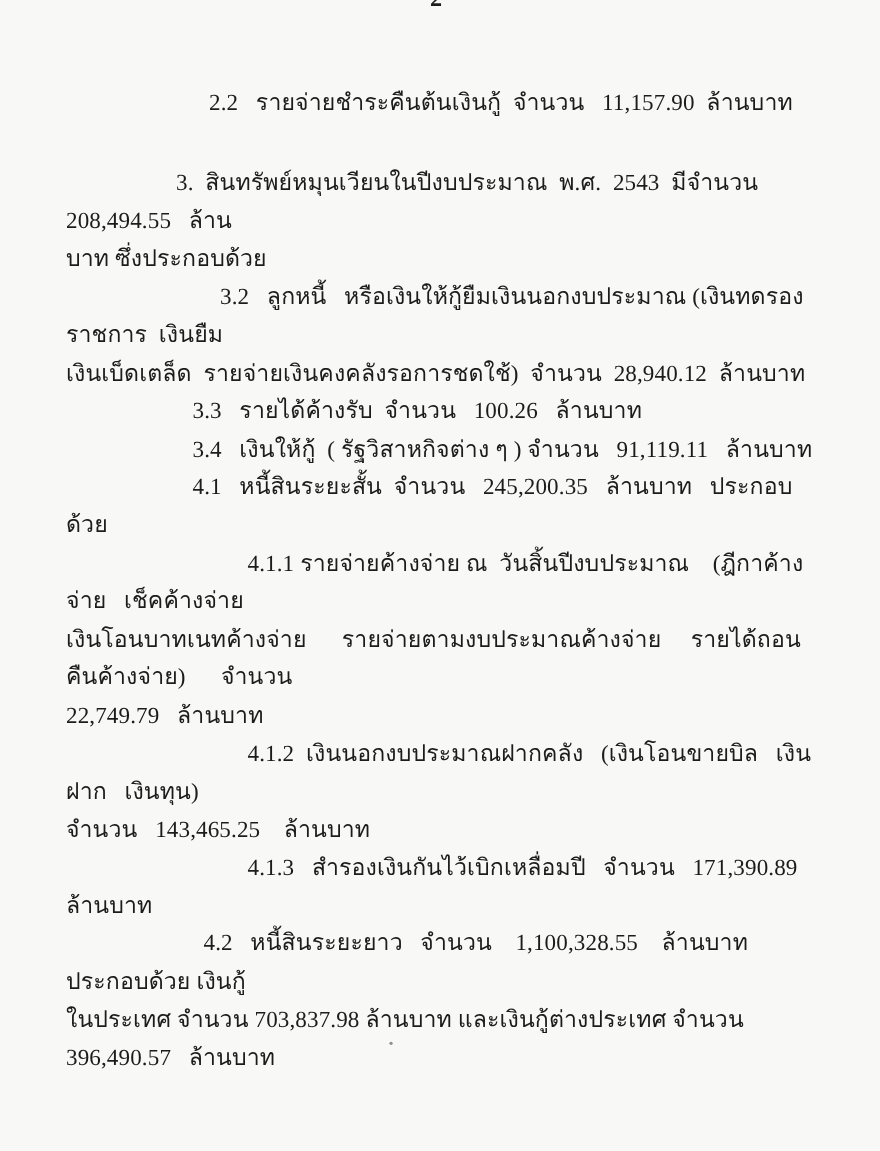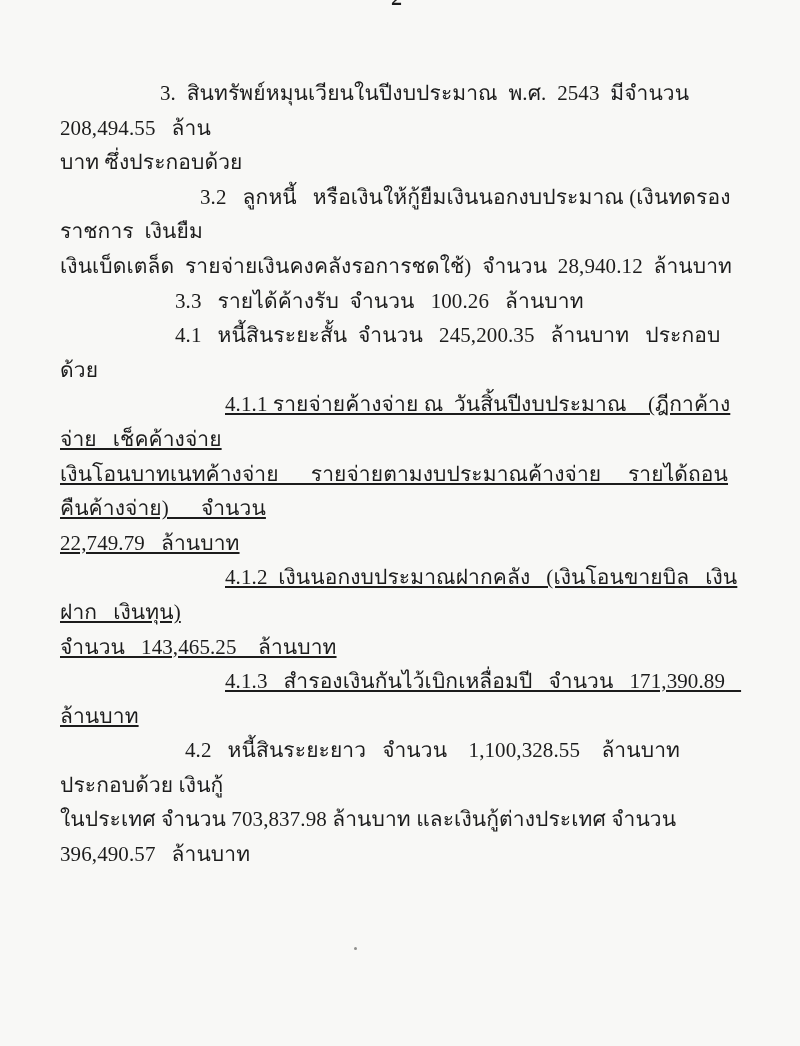--- a/index.html
+++ b/index.html
@@ -24,48 +24,50 @@
     top: 76px;
     left: 60px;
     width: 694px;
   }
   .para {
     font-size: 21px;
     line-height: 34.6px;
     white-space: pre-wrap;
     letter-spacing: 0.1px;
   }
-  .ind-100 { text-indent: 100px; }
+  .ind-100 { text-indent: 100px; margin-top: 38px; }
   .ind-115 { text-indent: 115px; }
   .ind-125 { text-indent: 125px; }
   .ind-130 { text-indent: 130px; }
   .ind-140 { text-indent: 140px; }
-  .ind-165 { text-indent: 165px; text-decoration: underline; }
+  .ind-165 { text-indent: 165px; }
   .speck {
     position: absolute;
     left: 354px;
     top: 947px;
     width: 3px;
     height: 3px;
     border-radius: 50%;
     background: #8f8f8d;
   }
 </style>
 </head>
 <body>
 
 <div class="page">
   <div class="page-number">2</div>
 
   <div class="content">
+    <div class="para ind-130">2.2   รายจ่ายชำระคืนต้นเงินกู้  จำนวน   11,157.90  ล้านบาท</div>
     <div class="para ind-100">3.  สินทรัพย์หมุนเวียนในปีงบประมาณ  พ.ศ.  2543  มีจำนวน   208,494.55   ล้าน
 บาท ซึ่งประกอบด้วย</div>
     <div class="para ind-140">3.2   ลูกหนี้   หรือเงินให้กู้ยืมเงินนอกงบประมาณ (เงินทดรองราชการ  เงินยืม
 เงินเบ็ดเตล็ด  รายจ่ายเงินคงคลังรอการชดใช้)  จำนวน  28,940.12  ล้านบาท</div>
     <div class="para ind-115">3.3   รายได้ค้างรับ  จำนวน   100.26   ล้านบาท</div>
+    <div class="para ind-115">3.4   เงินให้กู้  ( รัฐวิสาหกิจต่าง ๆ ) จำนวน   91,119.11   ล้านบาท</div>
     <div class="para ind-115">4.1   หนี้สินระยะสั้น  จำนวน   245,200.35   ล้านบาท   ประกอบด้วย</div>
     <div class="para ind-165">4.1.1 รายจ่ายค้างจ่าย ณ  วันสิ้นปีงบประมาณ    (ฎีกาค้างจ่าย   เช็คค้างจ่าย
 เงินโอนบาทเนทค้างจ่าย      รายจ่ายตามงบประมาณค้างจ่าย     รายได้ถอนคืนค้างจ่าย)      จำนวน
 22,749.79   ล้านบาท</div>
     <div class="para ind-165">4.1.2  เงินนอกงบประมาณฝากคลัง   (เงินโอนขายบิล   เงินฝาก   เงินทุน)
 จำนวน   143,465.25    ล้านบาท</div>
     <div class="para ind-165">4.1.3   สำรองเงินกันไว้เบิกเหลื่อมปี   จำนวน   171,390.89   ล้านบาท</div>
     <div class="para ind-125">4.2   หนี้สินระยะยาว   จำนวน    1,100,328.55    ล้านบาท    ประกอบด้วย เงินกู้
 ในประเทศ จำนวน 703,837.98 ล้านบาท และเงินกู้ต่างประเทศ จำนวน 396,490.57   ล้านบาท</div>
 

